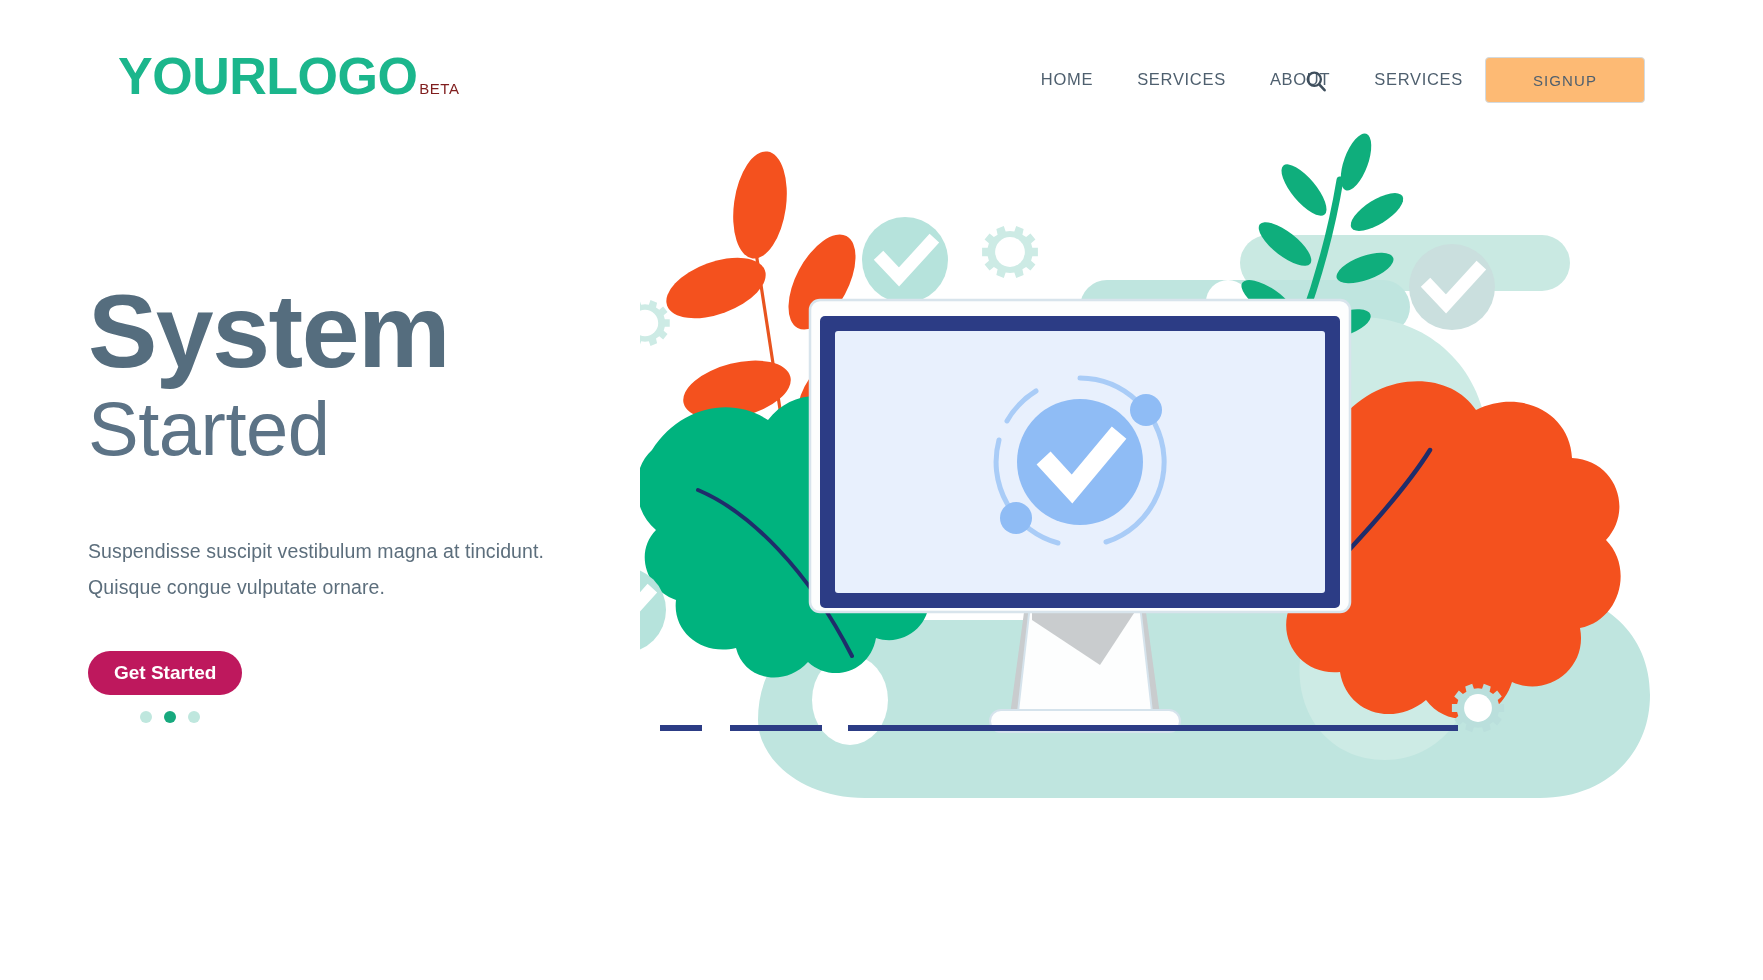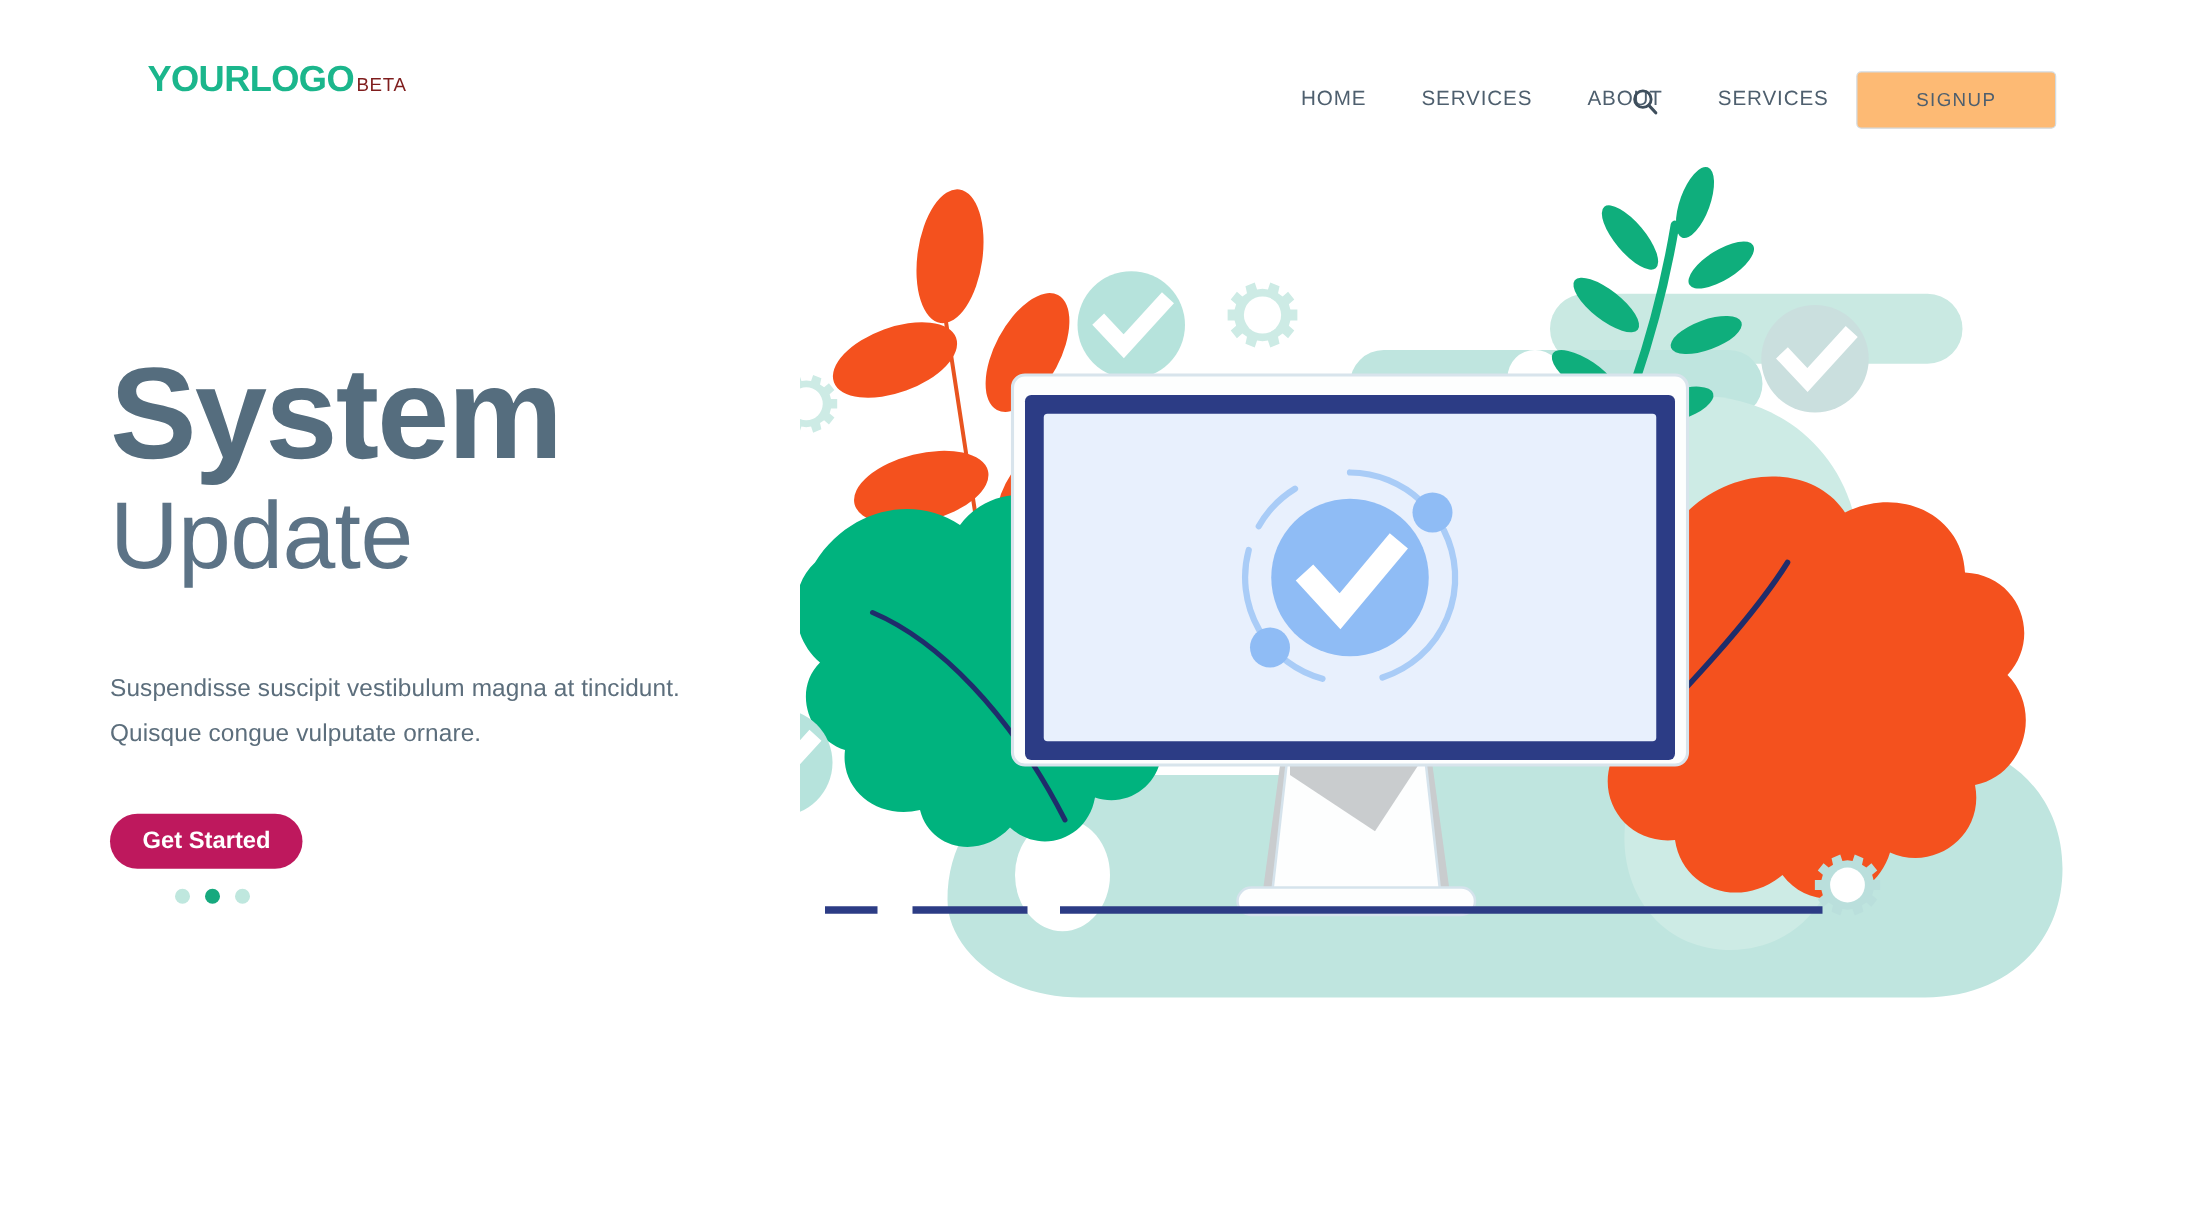--- a/index.html
+++ b/index.html
@@ -16,21 +16,21 @@
     position: absolute; top: 0; left: 0;
     width: 1763px; height: 150px;
     display: flex; align-items: center;
   }
   .logo {
     position: absolute; left: 118px; top: 50px;
     display: flex; align-items: baseline;
     user-select: none;
   }
   .logo-main {
-    font-size: 29px; font-weight: bold; letter-spacing: -0.5px;
+    font-size: 52px; font-weight: bold; letter-spacing: -0.5px;
     color: #1BB68C; line-height: 1;
   }
   .logo-beta {
     font-size: 15px; font-weight: normal; letter-spacing: 0.5px;
     color: #7f1d1d; margin-left: 2px; line-height: 1;
   }
   .nav {
     position: absolute; right: 300px; top: 70px;
     display: flex; align-items: center; gap: 44px;
   }
@@ -110,21 +110,21 @@
         <circle cx="10.3" cy="10.3" r="6.6" fill="none" stroke="#3E4E5C" stroke-width="2.3"></circle>
         <line x1="15.2" y1="15.4" x2="20.6" y2="21.2" stroke="#3E4E5C" stroke-width="2.6" stroke-linecap="round"></line>
       </svg>
     </button>
 
     <button class="signup-btn">SIGNUP</button>
   </header>
 
   <section class="hero-copy">
     <h1 class="title-1">System</h1>
-    <h2 class="title-2">Update</h2>
+    <h2 class="title-2">Started</h2>
     <div class="hero-para">
       <p>Suspendisse suscipit vestibulum magna at tincidunt.</p>
       <p>Quisque congue vulputate ornare.</p>
     </div>
     <button class="cta-btn">Get Started</button>
     <div class="dots">
       <span class="dot"></span>
       <span class="dot active"></span>
       <span class="dot"></span>
     </div>

